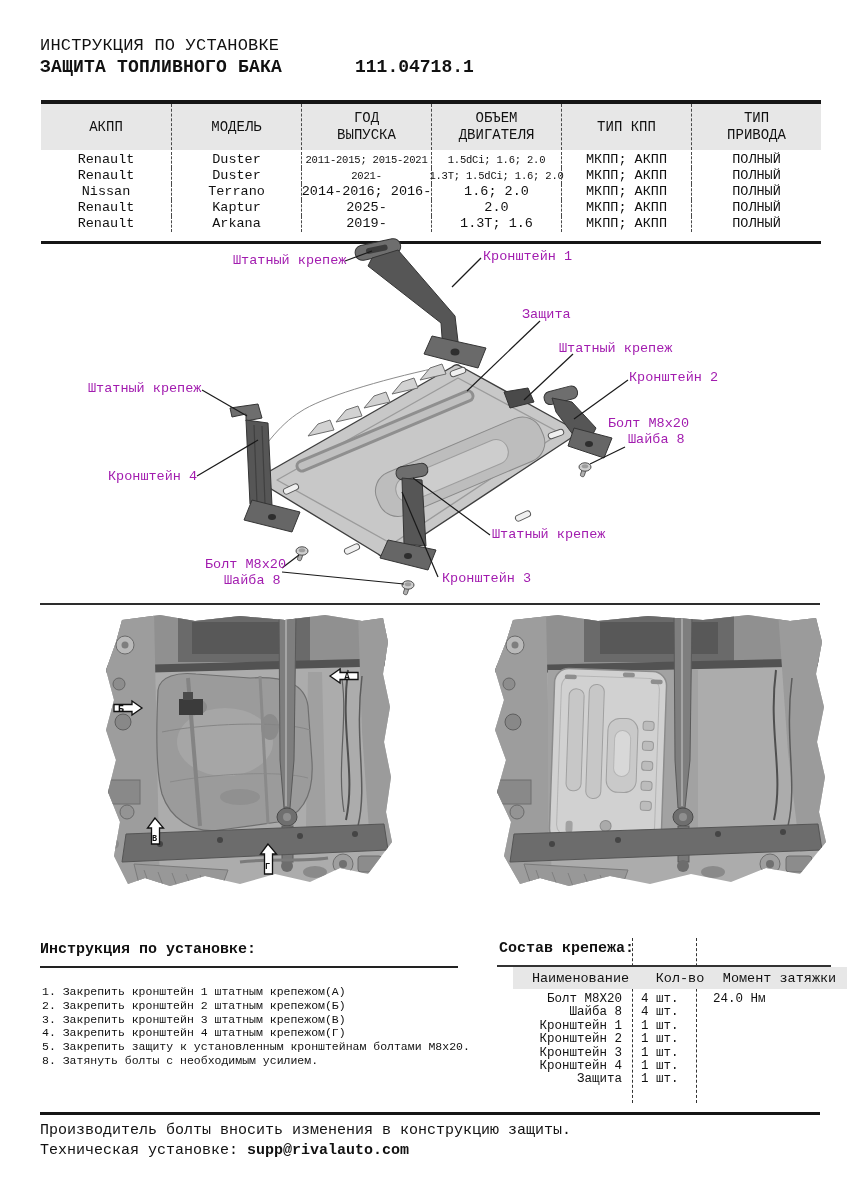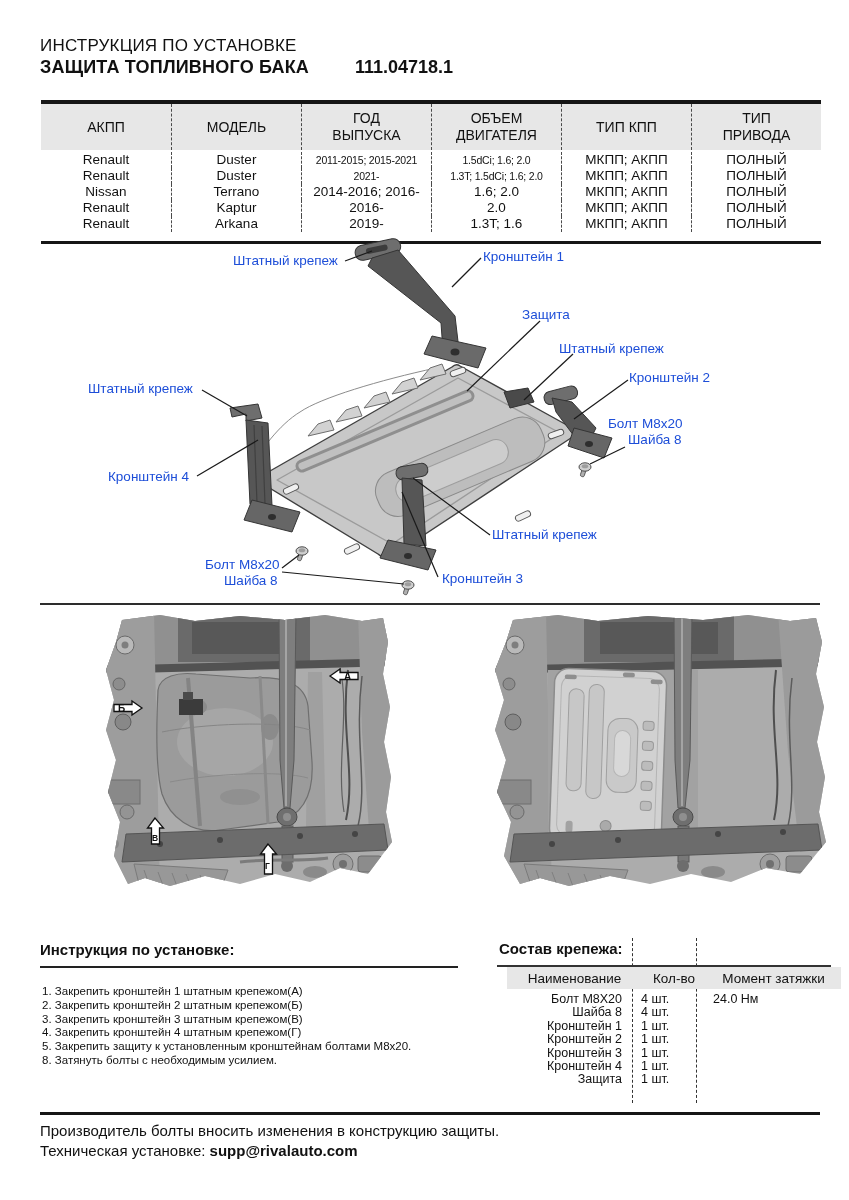--- a/index.html
+++ b/index.html
@@ -1,56 +1,56 @@
 <!DOCTYPE html>
 <html><head>
 <meta charset="utf-8">
 <style>
   html,body{margin:0;padding:0;background:#ffffff;}
   .page{position:relative;width:849px;height:1200px;background:#fff;overflow:hidden;
-        font-family:Liberation Sans, sans-serif;color:#111;}
+        font-family:Liberation Mono, monospace;color:#111;}
   .abs{position:absolute;}
 
   
   .doc-title{left:40px;top:36px;font-size:17px;letter-spacing:.2px;}
   .doc-subtitle{left:40px;top:57px;font-size:18px;font-weight:bold;letter-spacing:.2px;}
   .part-number{left:355px;top:57px;font-size:18px;font-weight:bold;}
 
   
   .vtable{left:41px;top:100px;width:780px;border-top:4px solid #161616;border-bottom:3px solid #161616;}
   .vhead{display:grid;grid-template-columns:repeat(6,130px);background:#e7e7e7;height:46px;}
   .vhead .th{display:flex;align-items:center;justify-content:center;text-align:center;
              font-size:14px;line-height:1.2;white-space:pre-line;}
   .vbody{padding:2px 0 9px 0;}
   .vrow{display:grid;grid-template-columns:repeat(6,130px);height:16px;}
   .vrow .cell{display:flex;align-items:center;justify-content:center;font-size:13.5px;line-height:16px;white-space:nowrap;}
   .vhead .th:not(:first-child),.vrow .cell:not(:first-child){border-left:1px dashed #4a4a4a;}
   .cell.small{font-size:10.5px;letter-spacing:-0.2px;}
 
   
-  .dlabel{position:absolute;font-size:13.5px;white-space:nowrap;color:#1d4ed8;}
+  .dlabel{position:absolute;font-size:13.5px;white-space:nowrap;color:#a21caf;}
 
   .divider{left:40px;top:603px;width:780px;height:2px;background:#2d2d2d;}
 
   
   .photo{position:absolute;top:612px;height:283px;}
   .photo svg{display:block;}
 
   
   .sec-h{font-size:15px;font-weight:bold;}
   .install-h{left:40px;top:941px;}
   .install-line{left:40px;top:966px;width:418px;height:2px;background:#222;}
   .steps{left:42px;top:985px;font-size:11.5px;line-height:13.8px;}
 
   .hw{left:497px;top:938px;width:334px;height:168px;}
   .hw-title{position:absolute;left:2px;top:2px;}
   .hw-line{position:absolute;left:0;top:27px;width:334px;height:2px;background:#333;}
   .hw-dash{position:absolute;top:0;height:165px;border-left:1.5px dashed #333;}
   .hw-dash.d1{left:135px;} .hw-dash.d2{left:199px;}
-  .hw-head{position:absolute;left:10px;top:29px;width:334px;height:22px;background:#e7e7e7;display:flex;}
+  .hw-head{position:absolute;left:16px;top:29px;width:334px;height:22px;background:#e7e7e7;display:flex;}
   .hw-head div{display:flex;align-items:center;justify-content:center;font-size:13.5px;}
   .hw-c1{width:135px;} .hw-c2{width:64px;} .hw-c3{width:135px;}
   .hw-rows{position:absolute;left:0;top:55px;width:334px;}
   .hrow{display:flex;height:13.4px;font-size:12.5px;line-height:13.4px;}
   .hname{width:135px;text-align:right;padding-right:10px;box-sizing:border-box;}
   .hqty{width:64px;padding-left:9px;box-sizing:border-box;}
   .htq{width:135px;padding-left:17px;box-sizing:border-box;}
 
   
   .foot-line{left:40px;top:1112px;width:780px;height:3px;background:#161616;}
@@ -104,21 +104,21 @@
           <div class="cell">Terrano</div>
           <div class="cell">2014-2016; 2016-</div>
           <div class="cell">1.6; 2.0</div>
           <div class="cell">МКПП; АКПП</div>
           <div class="cell">ПОЛНЫЙ</div>
         </div>
 
         <div class="vrow">
           <div class="cell">Renault</div>
           <div class="cell">Kaptur</div>
-          <div class="cell">2016-</div>
+          <div class="cell">2025-</div>
           <div class="cell">2.0</div>
           <div class="cell">МКПП; АКПП</div>
           <div class="cell">ПОЛНЫЙ</div>
         </div>
 
         <div class="vrow">
           <div class="cell">Renault</div>
           <div class="cell">Arkana</div>
           <div class="cell">2019-</div>
           <div class="cell">1.3T; 1.6</div>

